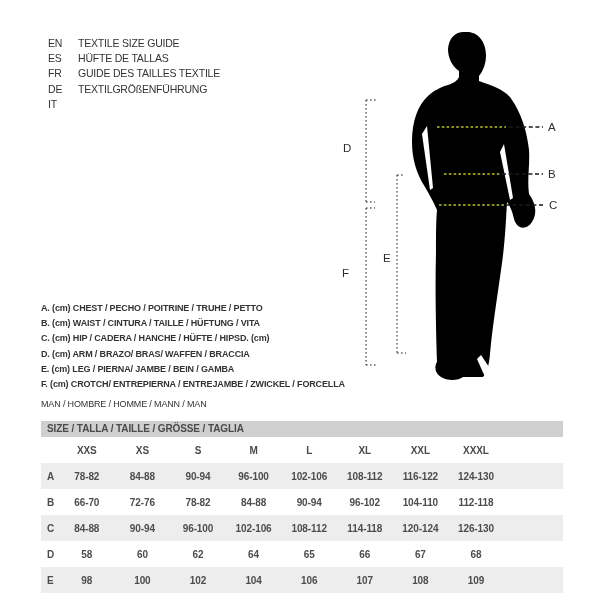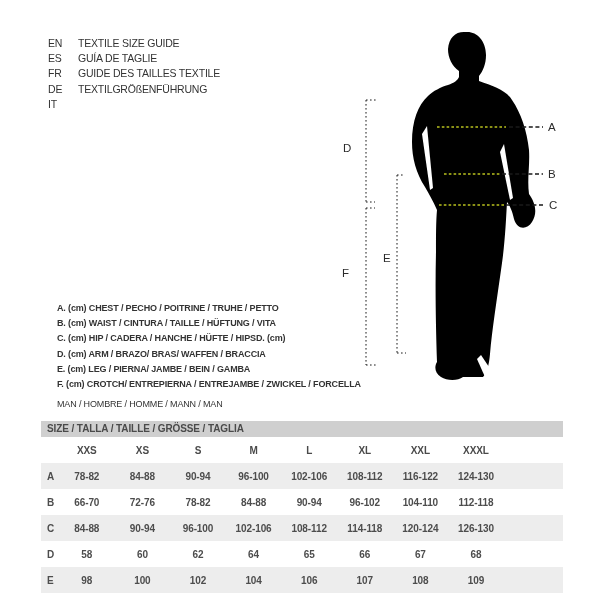--- a/index.html
+++ b/index.html
@@ -9,21 +9,21 @@
     color:#3a3a3a;overflow:hidden;
     -webkit-font-smoothing:antialiased;
   }
   
   .lang-block{position:absolute;left:48px;top:36px;}
   .lang-row{display:flex;line-height:15.2px;font-size:10.5px;font-weight:400;letter-spacing:-0.2px;color:#333;align-items:center;}
   .lang-code{width:30px;flex:0 0 30px;}
   
   .figure-svg{position:absolute;left:0;top:0;width:600px;height:600px;}
   
-  .legend-block{position:absolute;left:41px;top:301px;margin-left:16px;}
+  .legend-block{position:absolute;left:41px;top:301px;}
   .legend-line{font-size:9px;font-weight:700;letter-spacing:-0.15px;line-height:15.2px;color:#333;white-space:nowrap;}
   .gender-line{font-size:9px;font-weight:400;letter-spacing:-0.15px;color:#333;margin-top:7px;white-space:nowrap;}
   
   .size-table{position:absolute;left:41px;top:421px;width:522px;font-size:10px;color:#4d4d4d;}
   .tbl-title{background:#cfcfcf;height:16px;line-height:16px;padding-left:6px;font-weight:700;letter-spacing:-0.1px;color:#4a4a4a;box-sizing:border-box;}
   .tbl-row{display:grid;grid-template-columns:18px repeat(8,55.6px) 1fr;height:26px;align-items:center;}
   .tbl-row span{text-align:center;font-weight:700;letter-spacing:-0.1px;}
   .tbl-row .rlabel{text-align:left;padding-left:6px;}
   .tbl-row.head span{color:#4a4a4a;}
   .tbl-row.stripe{background:#ededed;}
@@ -31,21 +31,21 @@
 </head>
 <body>
 
 <div class="lang-block">
   <div class="lang-row">
       <span class="lang-code">EN</span>
       <span>TEXTILE SIZE GUIDE</span>
     </div>
   <div class="lang-row">
       <span class="lang-code">ES</span>
-      <span>GUÍA DE TAGLIE</span>
+      <span>HÜFTE DE TALLAS</span>
     </div>
   <div class="lang-row">
       <span class="lang-code">FR</span>
       <span>GUIDE DES TAILLES TEXTILE</span>
     </div>
   <div class="lang-row">
       <span class="lang-code">DE</span>
       <span>TEXTILGRÖßENFÜHRUNG</span>
     </div>
   <div class="lang-row">

